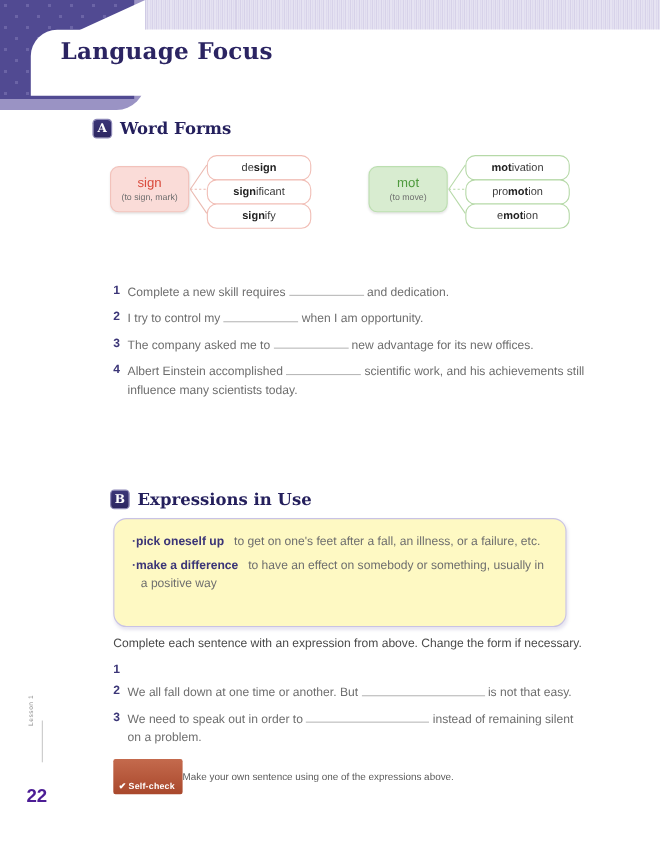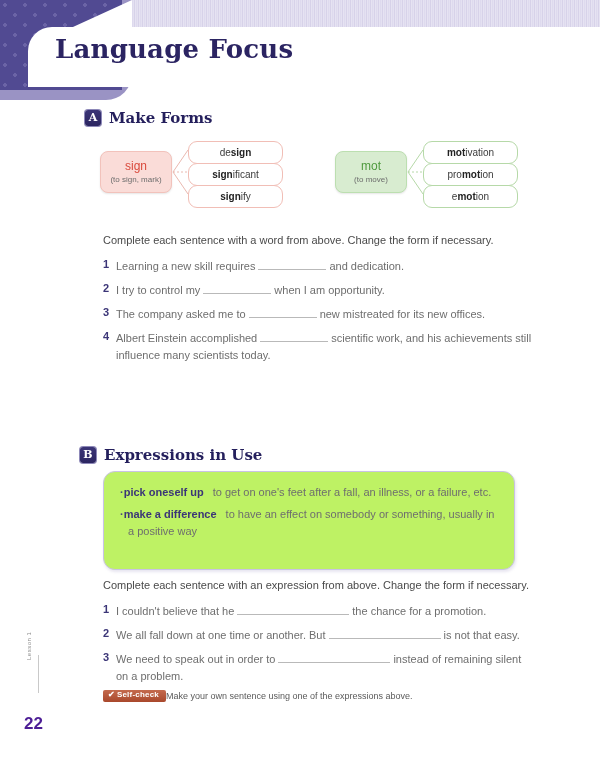--- a/index.html
+++ b/index.html
@@ -42,21 +42,21 @@
   }
   .corner-diag {
     position: absolute; left: 62px; top: 0; width: 70px; height: 32px;
     background: #ffffff;
     clip-path: polygon(100% 0, 100% 100%, 0 100%);
   }
 
   .page-title {
     position: absolute; left: 55px; top: 34px;
     font-family: "DejaVu Serif", serif;
-    font-size: 26px; font-weight: 700; color: #2b2462;
+    font-size: 21px; font-weight: 700; color: #2b2462;
     letter-spacing: .2px;
   }
 
   
   .sec-badge {
     display: inline-block; width: 16px; height: 16px;
     background: linear-gradient(#3b3577, #2c2661);
     border-radius: 3px; color: #fff;
     font-size: 11px; font-weight: 700; line-height: 16px;
     text-align: center; vertical-align: middle;
@@ -123,38 +123,38 @@
     height: 11px; margin: 0 3px;
   }
   .blank.w1 { width: 68px; }
   .blank.w2 { width: 112px; }
 
   
   .expr-box {
     position: absolute; left: 103px; top: 471px;
     width: 412px; padding: 12px 16px 13px 16px;
     border: 1px solid #c9c3e4; border-radius: 12px;
-    background: #bef264;
+    background: #fef9c3;
     box-shadow: 1px 2px 3px rgba(120,112,170,.18);
   }
   .expr-row {
     font-size: 11px; color: #6e6e6e; line-height: 1.55;
     margin-bottom: 5px; text-indent: -8px; padding-left: 8px;
   }
   .expr-row:last-child { margin-bottom: 16px; }
   .expr-dot { color: #4a4580; font-weight: 700; }
   .expr-term { color: #3b3577; font-weight: 700; }
   .expr-gap { display: inline-block; width: 9px; }
 
   
   .selfcheck-wrap { position: absolute; left: 103px; top: 690px; display: flex; align-items: center; }
   .selfcheck-badge {
     background: linear-gradient(#c46a4d, #a9482c);
     color: #fff; font-size: 8px; font-weight: 700;
-    padding: 0 7px 3px 5px; border-radius: 2px;
+    padding: 20px 7px 3px 5px; border-radius: 2px;
     letter-spacing: .2px; white-space: nowrap;
   }
   .selfcheck-tick { font-size: 8px; margin-right: 2px; }
   .selfcheck-text { font-size: 9px; color: #5a5a5a; white-space: nowrap; }
 
   
   .lesson-tab {
     position: absolute; left: 26px; top: 660px;
     font-size: 6px; color: #8d8d8d; letter-spacing: .5px;
     transform: rotate(-90deg); transform-origin: left top;
@@ -176,21 +176,21 @@
 
   <div class="top-stripe"></div>
   <div class="corner-shadow"></div>
   <div class="corner-block2"></div>
   <div class="corner-diag"></div>
   <div class="corner-cut"></div>
 
   <div class="page-title">Language Focus</div>
 
   <div class="section-head" style="left:85px; top:108px;">
-    <span class="sec-badge">A</span><span class="sec-title">Make Forms</span>
+    <span class="sec-badge">A</span><span class="sec-title">Word Forms</span>
   </div>
 
   <div class="wf-wrap">
 
     <div class="wf-group left">
       <div class="root-box pink">
         <span class="root-word">sign</span>
         <span class="root-gloss">(to sign, mark)</span>
       </div>
       <svg class="connector" viewBox="0 0 17 90">
@@ -236,60 +236,58 @@
           <span>ion</span>
       </div>
       <div class="deriv-box green d2">
         <span>e</span>
           <b>mot</b>
           <span>ion</span>
       </div>
     </div>
   </div>
 
-  <div class="instr" style="top:234px;">Complete each sentence with a word from above. Change the form if necessary.</div>
 
   <div class="qlist" style="top:258px;">
     <div class="qrow">
       <span class="qnum">1</span>
-      <span class="qtext"><span>Learning a new skill requires</span><span class="blank w1"></span><span>and dedication.</span></span>
+      <span class="qtext"><span>Complete a new skill requires</span><span class="blank w1"></span><span>and dedication.</span></span>
     </div>
     <div class="qrow">
       <span class="qnum">2</span>
       <span class="qtext"><span>I try to control my</span><span class="blank w1"></span><span>when I am opportunity.</span></span>
     </div>
     <div class="qrow">
       <span class="qnum">3</span>
-      <span class="qtext"><span>The company asked me to</span><span class="blank w1"></span><span>new mistreated for its new offices.</span></span>
+      <span class="qtext"><span>The company asked me to</span><span class="blank w1"></span><span>new advantage for its new offices.</span></span>
     </div>
     <div class="qrow">
       <span class="qnum">4</span>
       <span class="qtext"><span>Albert Einstein accomplished</span><span class="blank w1"></span><span>scientific work, and his achievements still influence many scientists today.</span></span>
     </div>
   </div>
 
-  <div class="section-head" style="left:80px; top:445px;">
+  <div class="section-head" style="left:101px; top:445px;">
     <span class="sec-badge">B</span><span class="sec-title">Expressions in Use</span>
   </div>
 
   <div class="expr-box">
     <div class="expr-row">
       <span class="expr-dot">·</span><span class="expr-term">pick oneself up</span><span class="expr-gap"></span><span>to get on one's feet after a fall, an illness, or a failure, etc.</span>
     </div>
     <div class="expr-row">
       <span class="expr-dot">·</span><span class="expr-term">make a difference</span><span class="expr-gap"></span><span>to have an effect on somebody or something, usually in a positive way</span>
     </div>
   </div>
 
   <div class="instr" style="top:579px;text-align:center;">Complete each sentence with an expression from above. Change the form if necessary.</div>
 
   <div class="qlist" style="top:603px;">
     <div class="qrow">
       <span class="qnum">1</span>
-      <span class="qtext"><span>I couldn't believe that he</span><span class="blank w2"></span><span>the chance for a promotion.</span></span>
     </div>
     <div class="qrow">
       <span class="qnum">2</span>
       <span class="qtext"><span>We all fall down at one time or another. But</span><span class="blank w2"></span><span>is not that easy.</span></span>
     </div>
     <div class="qrow">
       <span class="qnum">3</span>
       <span class="qtext"><span>We need to speak out in order to</span><span class="blank w2"></span><span>instead of remaining silent on a problem.</span></span>
     </div>
   </div>

